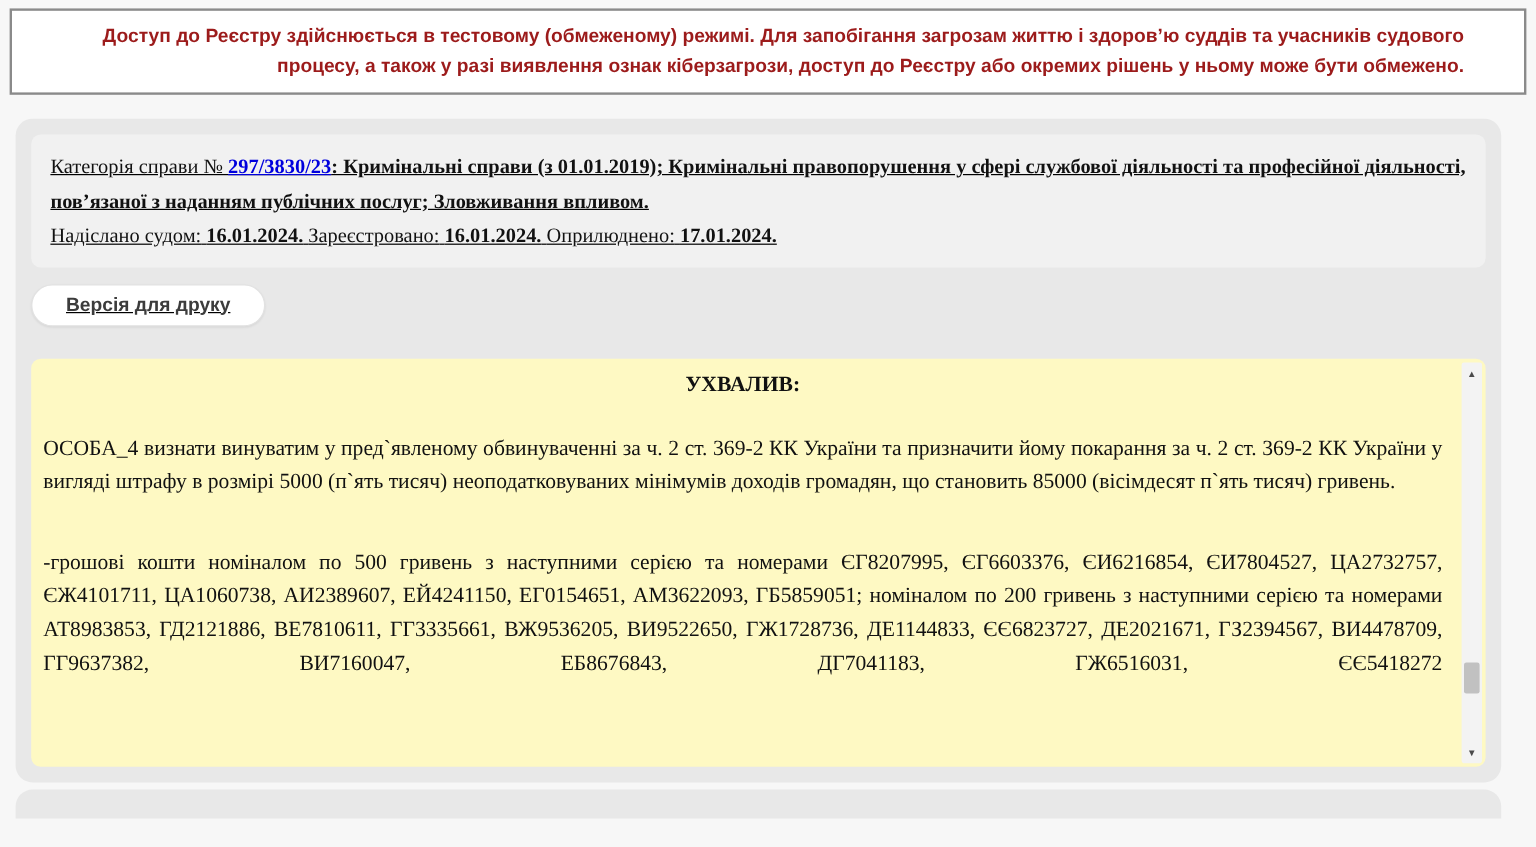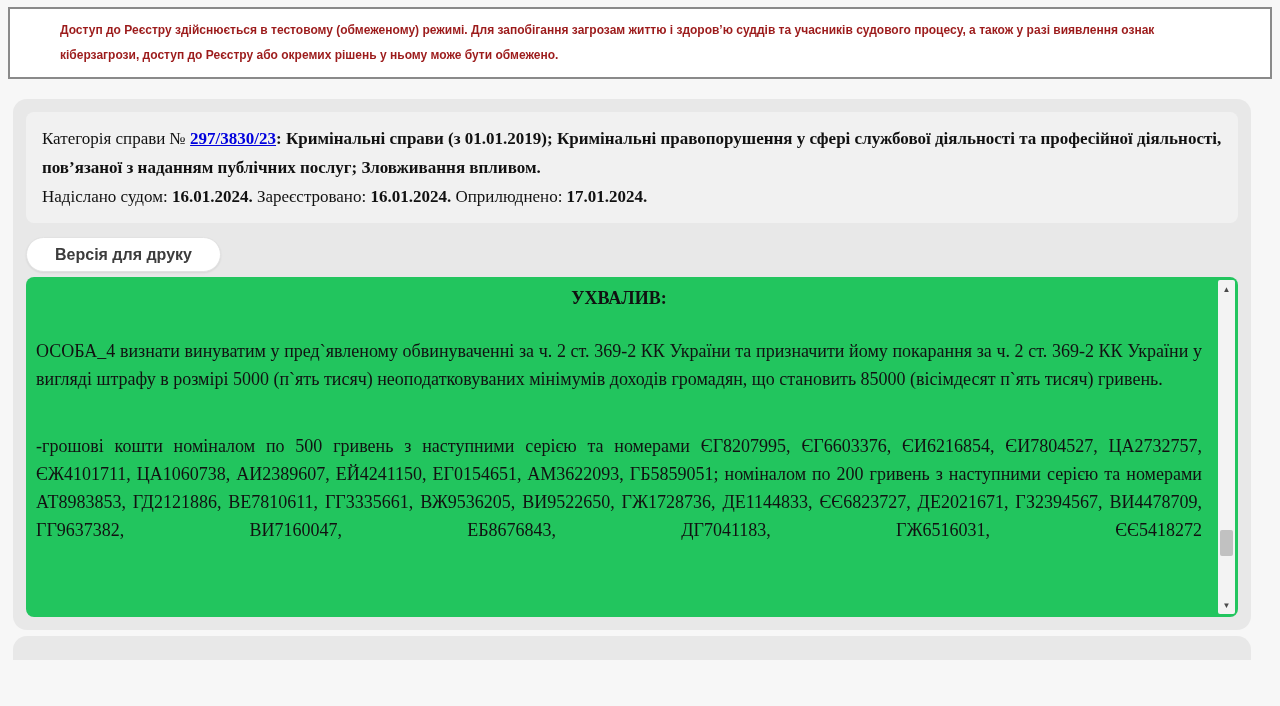--- a/index.html
+++ b/index.html
@@ -5,35 +5,36 @@
   * { box-sizing: border-box; margin: 0; padding: 0; }
   html, body { width: 1280px; height: 706px; overflow: hidden; }
   body { background: #f7f7f7; font-family: "Liberation Sans", sans-serif; }
 
   
   .banner {
     margin: 7px 8px 0 8px;
     background: #ffffff;
     border: 2px solid #8a8a8a;
     padding: 9px 50px;
-    text-align: left;
+    text-align: right;
     font-weight: bold;
-    font-size: 12px;
+    font-size: 16px;
     line-height: 25px;
     color: #9c1b1b;
     font-family: "Liberation Sans", sans-serif;
   }
 
   
   .main-panel {
     margin: 20px 0 0 13px;
     width: 1238px;
     background: #e8e8e8;
     border-radius: 14px;
     padding: 13px;
+    text-decoration: underline;
   }
 
   
   .case-info {
     background: #f1f1f1;
     border-radius: 8px;
     padding: 12px 16px;
     font-family: "Liberation Serif", serif;
     font-size: 17px;
     line-height: 29px;
@@ -64,23 +65,23 @@
     font-size: 16px;
     font-weight: bold;
     color: #3c3c3c;
     box-shadow: 0 1px 2px rgba(0,0,0,0.08);
     cursor: pointer;
   }
 
   
   .doc-box {
     position: relative;
-    margin-top: 5px;
+    margin-top: 27px;
     height: 340px;
-    background: #22c55e;
+    background: #fef9c3;
     border-radius: 8px;
     overflow: hidden;
   }
   .doc-content {
     position: absolute;
     top: 0; left: 0; right: 24px; bottom: 0;
     padding: 4px 12px 0 10px;
     overflow: hidden;
     font-family: "Liberation Serif", serif;
     font-size: 18px;

